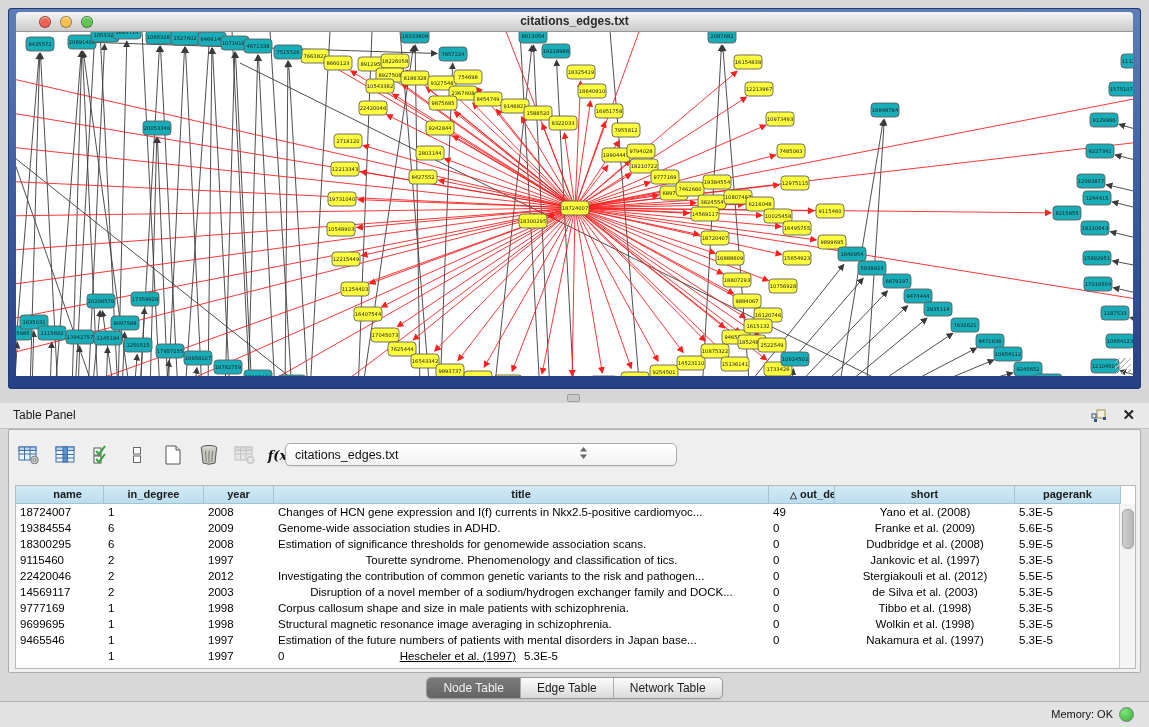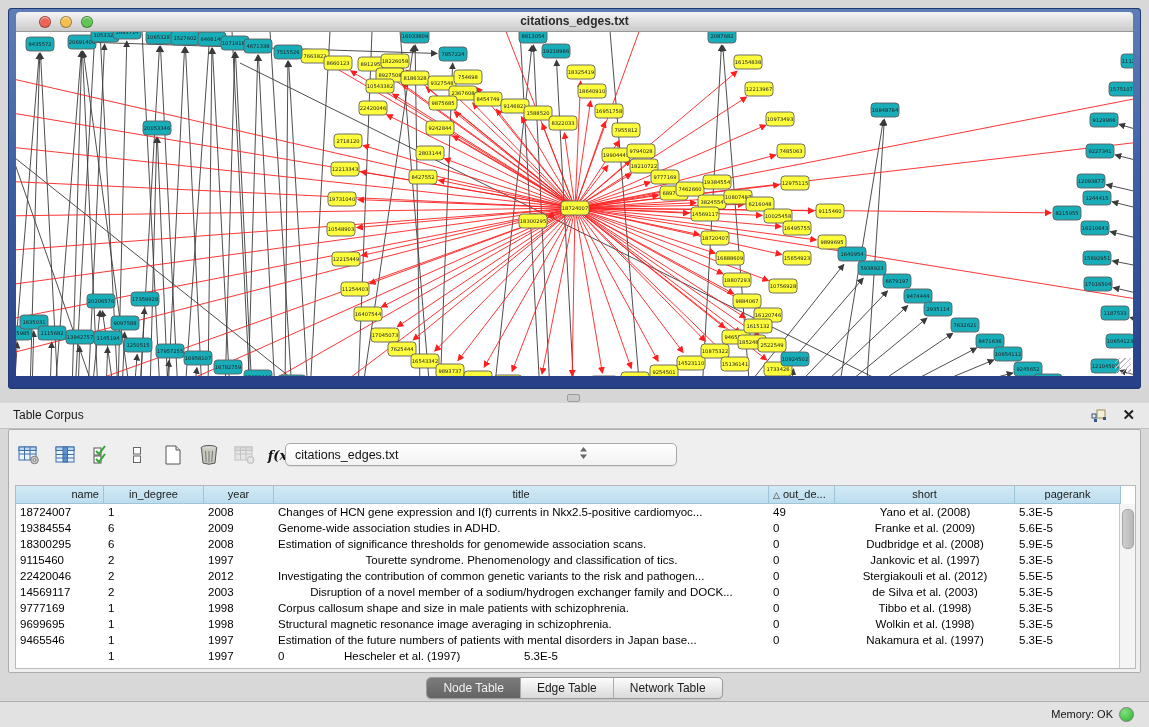--- a/index.html
+++ b/index.html
@@ -43,21 +43,21 @@
       background:linear-gradient(180deg,#FFFFFF,#F2F2F2);border:1px solid #A9A9A9;border-radius:5px;
       display:flex;align-items:center;box-shadow:0 1px 1px rgba(0,0,0,.08);}
   .combo span{flex:1;font-size:12.5px;color:#111;padding-left:9px;}
   .combo .arrows{width:18px;text-align:center;}
 
   #table{position:absolute;left:6px;top:55px;width:1121px;height:184px;background:#FFFFFF;
       border:1px solid #B9B9B9;box-sizing:border-box;overflow:hidden;}
   .thead{display:flex;height:18px;}
   .th{box-sizing:border-box;height:18px;line-height:17px;font-size:11px;color:#1a1a1a;
       background:linear-gradient(180deg,#D2EAF6,#BCDDEE);border-right:1px solid #9EC4D6;
-      border-bottom:1px solid #9EC4D6;overflow:hidden;white-space:nowrap;padding:0 4px;}
+      border-bottom:1px solid #9EC4D6;overflow:hidden;white-space:nowrap;padding:0 21px;font-weight:bold;}
   .sortglyph{font-size:9px;color:#333;margin-right:3px;}
   .trow{display:flex;height:16px;}
   .td{box-sizing:border-box;height:16px;line-height:16px;font-size:11.5px;color:#000;
       overflow:hidden;white-space:nowrap;padding:0 4px;}
   #vscroll{position:absolute;right:0;top:18px;bottom:0;width:15px;background:#F4F4F4;
       border-left:1px solid #C8C8C8;}
   #vthumb{position:absolute;left:2px;top:5px;width:10px;height:38px;border-radius:5px;
       background:linear-gradient(90deg,#CFCFCF,#B8B8B8);border:1px solid #A5A5A5;}
 
   
@@ -820,21 +820,21 @@
         </svg>
       <div class="grip"></div>
     </div>
   </div>
 
   <div id="divider">
     <div id="splitter-dimple"></div>
   </div>
 
   <div id="tp-header">
-    <span id="tp-title">Table Corpus</span>
+    <span id="tp-title">Table Panel</span>
     <span id="tp-float">
       <svg width="16" height="16" viewBox="0 0 16 16">
         <rect x="6" y="2" width="8" height="8" fill="#F4F0DC" stroke="#9A8F55"></rect>
         <rect x="1" y="6" width="4" height="4" fill="none" stroke="#33557F"></rect>
         <rect x="3" y="11" width="3" height="3" fill="#33557F"></rect>
         <rect x="12" y="9" width="3" height="3" fill="#33557F"></rect>
       </svg>
     </span>
     <span id="tp-close">✕</span>
   </div>
@@ -1006,21 +1006,21 @@
             <div class="td" style="width: 495px; text-align: left;">Estimation of the future numbers of patients with mental disorders in Japan base...</div>
             <div class="td" style="width: 66px; text-align: left;">0</div>
             <div class="td" style="width: 180px; text-align: center;">Nakamura et al. (1997)</div>
             <div class="td" style="width: 106px; text-align: left;">5.3E-5</div>
           </div>
           <div class="trow">
             <div class="td" style="width: 88px; text-align: left; margin-top: 24px;">9463627</div>
             <div class="td" style="width: 100px; text-align: left;">1</div>
             <div class="td" style="width: 70px; text-align: left;">1997</div>
             <div class="td" style="width: 66px; text-align: left;">0</div>
-            <div class="td" style="width: 180px; text-align: left;">Hescheler et al. (1997)</div>
+            <div class="td" style="width: 180px; text-align: right; text-decoration: underline;">Hescheler et al. (1997)</div>
             <div class="td" style="width: 106px; text-align: left;">5.3E-5</div>
           </div>
         </div>
       <div id="vscroll">
         <div id="vthumb"></div>
       </div>
     </div>
   </div>
 
   <div id="tabbar">

